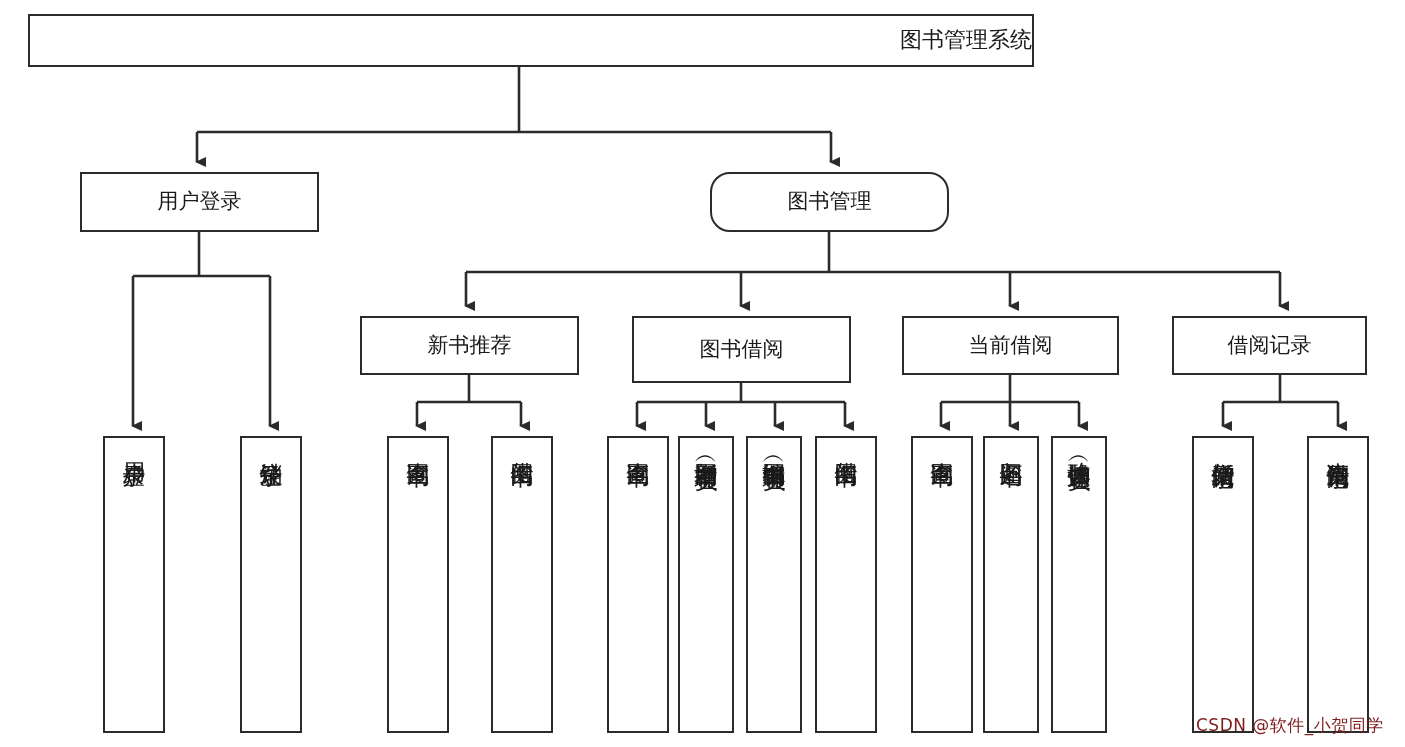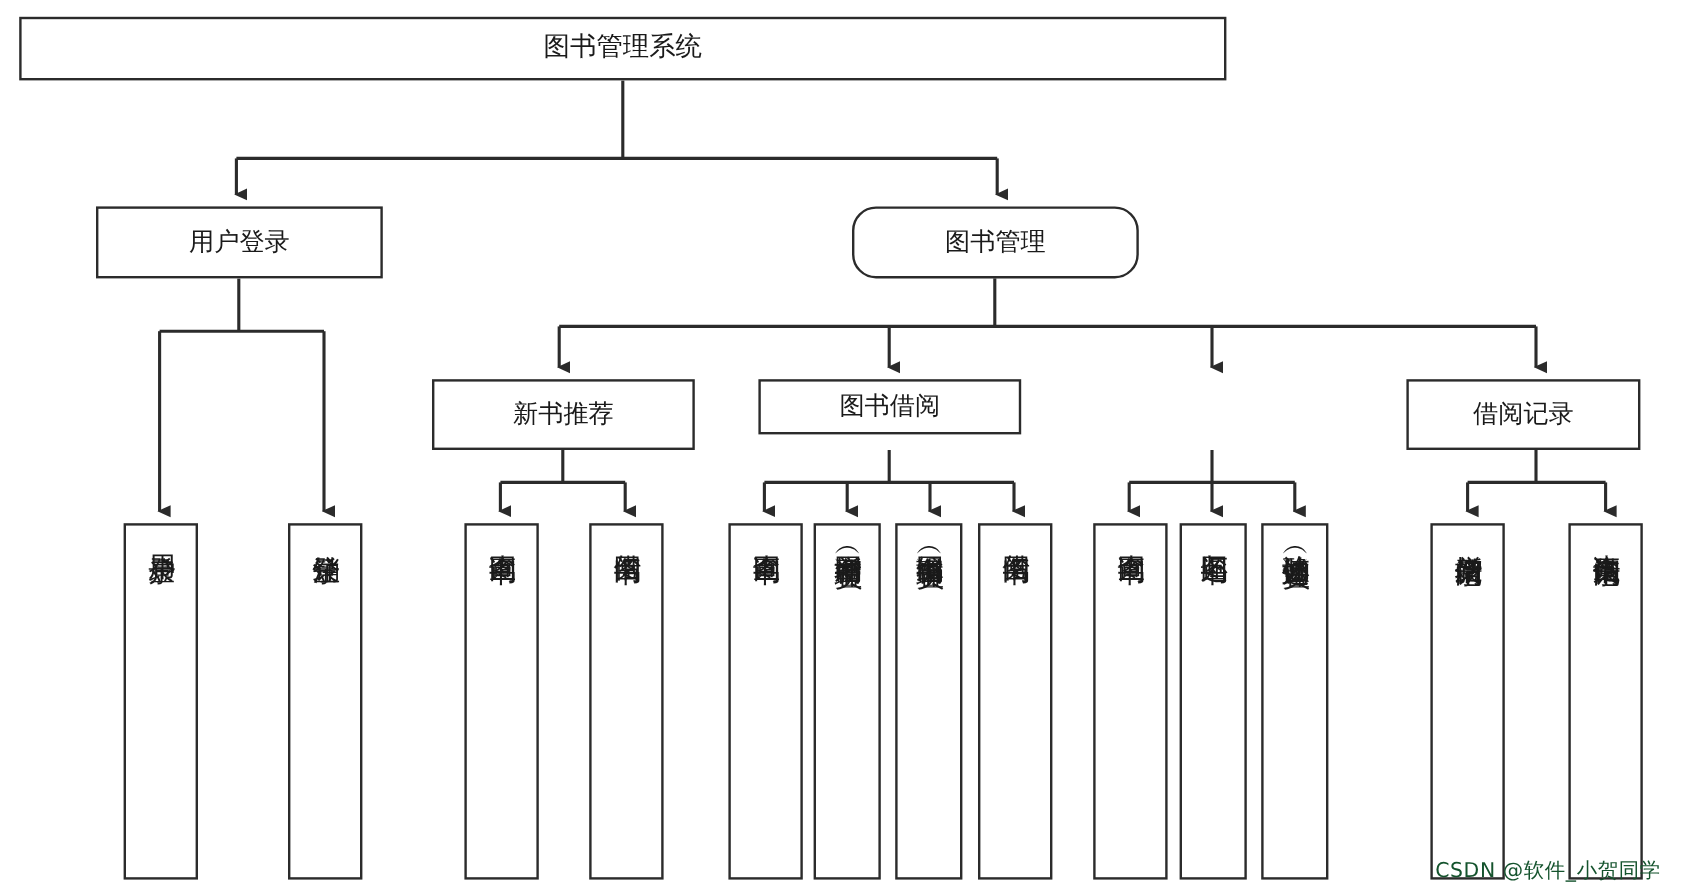--- a/index.html
+++ b/index.html
@@ -58,21 +58,21 @@
     position: absolute;
     left: 0;
     top: 0;
     width: 1405px;
     height: 747px;
     pointer-events: none;
   }
   .watermark {
     position: absolute;
     font-size: 17px;
-    color: #14532d;
+    color: #7f1d1d;
     white-space: nowrap;
     letter-spacing: 0.5px;
   }
 </style>
 </head>
 <body>
 
 <div id="canvas">
 
   <svg id="links" viewBox="0 0 1405 747" xmlns="http://www.w3.org/2000/svg">
@@ -118,40 +118,43 @@
       <path d="M 1010 402 L 1010 426" marker-end="url(#arrow)"></path>
       <path d="M 1079 402 L 1079 426" marker-end="url(#arrow)"></path>
 
       <path d="M 1280 375 L 1280 402"></path>
       <path d="M 1223 402 L 1338 402"></path>
       <path d="M 1223 402 L 1223 426" marker-end="url(#arrow)"></path>
       <path d="M 1338 402 L 1338 426" marker-end="url(#arrow)"></path>
     </g>
   </svg>
 
-  <div class="node root h-node" style="left:16px; top:14px; width:1006px; height:53px;">
+  <div class="node root h-node" style="left:28px; top:14px; width:1006px; height:53px;justify-content:flex-end;">
     <span class="node-label">图书管理系统</span>
   </div>
 
   <div class="node h-node" style="left:80px; top:172px; width:239px; height:60px;">
     <span class="node-label">用户登录</span>
   </div>
 
   <div class="node h-node" style="left:710px; top:172px; width:239px; height:60px;border-radius:20px;">
     <span class="node-label">图书管理</span>
   </div>
 
   <div class="node h-node" style="left:360px; top:316px; width:219px; height:59px;">
     <span class="node-label">新书推荐</span>
   </div>
 
-  <div class="node h-node" style="left:632px; top:316px; width:219px; height:46px;">
+  <div class="node h-node" style="left:632px; top:316px; width:219px; height:67px;">
     <span class="node-label">图书借阅</span>
   </div>
 
+  <div class="node h-node" style="left:902px; top:316px; width:217px; height:59px;">
+    <span class="node-label">当前借阅</span>
+  </div>
 
   <div class="node h-node" style="left:1172px; top:316px; width:195px; height:59px;">
     <span class="node-label">借阅记录</span>
   </div>
 
   <div class="node leaf" style="left:103px; top:436px; width:62px; height:297px;">
     <span class="node-label">用户登录</span>
   </div>
 
   <div class="node leaf" style="left:240px; top:436px; width:62px; height:297px;">

